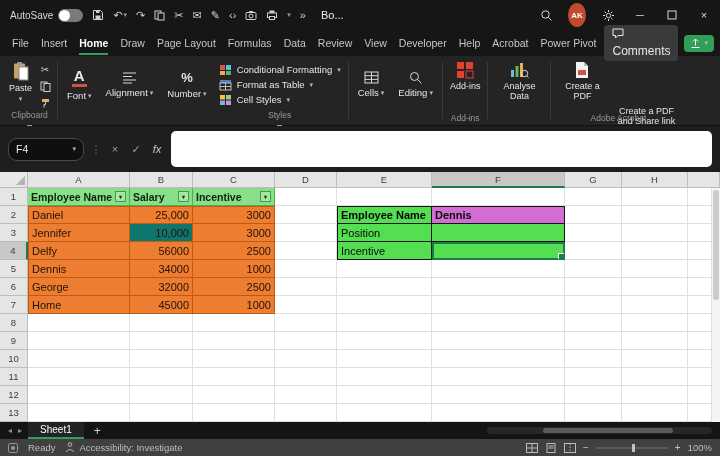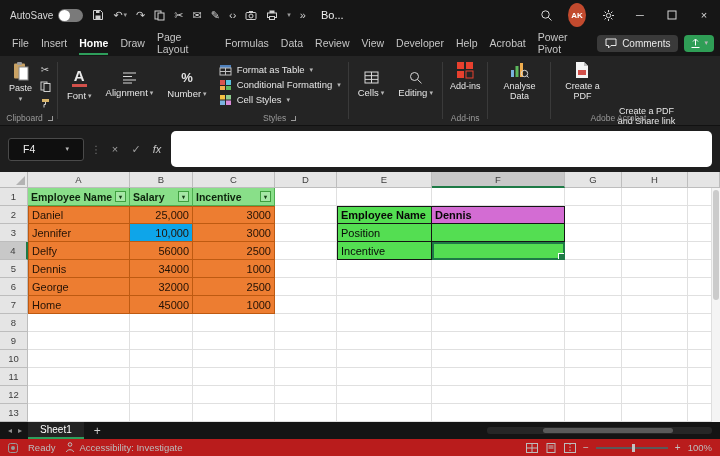--- a/index.html
+++ b/index.html
@@ -18,46 +18,46 @@
   .tbbtn{width:32px;height:30px;display:flex;align-items:center;justify-content:center;color:#d8d8d8;font-size:11px;}
   .avatar{width:18px;height:24px;border-radius:50%;background:#C24A2E;color:#fff;font-size:8px;font-weight:bold;display:flex;align-items:center;justify-content:center;margin:0 6px;}
 
   
   .tabrow{height:26px;display:flex;align-items:center;background:#161616;padding:0 6px;}
   .rtabs{display:flex;align-items:center;height:100%;}
   .rtab{color:#c6c6c6;font-size:10.5px;padding:0 6px;height:100%;display:flex;align-items:center;position:relative;}
   .rtab.active{color:#fff;font-weight:bold;}
   .rtab.active::after{content:"";position:absolute;left:6px;right:6px;bottom:1px;height:2px;background:#2E9E5B;}
   .tab-right{margin-left:auto;display:flex;align-items:center;gap:6px;}
-  .comments-chip{display:flex;gap:5px;background:#3a3a3a;border-radius:4px;padding:3px 8px;color:#e8e8e8;font-size:10px;}
+  .comments-chip{display:flex;gap:5px;background:#3a3a3a;border-radius:4px;padding:3px 8px;color:#e8e8e8;font-size:12px;flex-direction:column;}
   .share-chip{display:flex;align-items:center;gap:3px;background:#2F9E56;border-radius:4px;padding:3px 6px;color:#fff;}
 
   
   .ribbon{height:70px;background:#242424;display:flex;align-items:stretch;padding:2px 2px 0 4px;border-bottom:1px solid #111;}
   .rgroup{display:flex;flex-direction:column;padding:0 2px;}
   .rg-content{height:53px;display:flex;align-items:flex-start;gap:2px;}
   .rg-content.center{align-items:center;}
   .rg-content.col{flex-direction:column;justify-content:center;gap:1px;}
-  .rg-label{height:14px;display:flex;align-items:center;justify-content:center;gap:5px;color:#9b9b9b;font-size:8.5px;}
+  .rg-label{height:14px;display:flex;align-items:center;justify-content:center;gap:5px;color:#9b9b9b;font-size:8.5px;flex-direction:column;}
   .launcher{width:5px;height:5px;border-right:1px solid #9b9b9b;border-bottom:1px solid #9b9b9b;}
   .rsep{width:1px;background:#3a3a3a;margin:4px 2px 6px 2px;}
   .bigbtn{display:flex;flex-direction:column;align-items:center;gap:2px;color:#e6e6e6;font-size:9px;line-height:1.15;text-align:center;padding:3px 3px;height:100%;justify-content:flex-start;}
   .bigbtn .lbl{max-width:48px;}
   .vbtn{display:flex;flex-direction:column;align-items:center;justify-content:center;gap:3px;color:#e6e6e6;font-size:9.5px;height:100%;padding:0 5px;}
   .vlabel{display:flex;align-items:center;gap:2px;}
   .caret{font-size:7px;color:#b5b5b5;}
   .smallcol{display:flex;flex-direction:column;gap:3px;padding-top:4px;}
   .sicon{color:#d0d0d0;font-size:10px;display:flex;align-items:center;justify-content:center;width:16px;height:14px;}
   .stylebtn{display:flex;align-items:center;gap:5px;color:#e6e6e6;font-size:9.5px;padding:1px 3px;white-space:nowrap;}
   .fonticon{font-size:15px;font-weight:bold;color:#eaeaea;border-bottom:3px solid #D2504A;line-height:1.1;padding:0 2px;}
   .pcticon{font-size:13px;color:#e2e2e2;font-weight:bold;}
 
   
   .formulabar{height:46px;background:#1e1e1e;display:flex;align-items:center;gap:7px;padding:0 8px;}
-  .namebox{width:76px;height:23px;background:#0f0f0f;border:1px solid #4a4a4a;border-radius:3px;color:#ececec;font-size:10.5px;display:flex;align-items:center;justify-content:space-between;padding:0 14px;}
+  .namebox{width:76px;height:23px;background:#0f0f0f;border:1px solid #4a4a4a;border-radius:9px;color:#ececec;font-size:10.5px;display:flex;align-items:center;justify-content:space-between;padding:0 7px;}
   .fdots{color:#777;font-size:10px;}
   .fbtn{color:#9f9f9f;font-size:11px;width:14px;text-align:center;}
   .fbtn.check{color:#9f9f9f;}
   .fbtn.fx i{font-style:italic;color:#c9c9c9;font-size:11px;}
   .finput{flex:1;height:36px;background:#ffffff;border-radius:5px;font-size:11px;color:#111;display:flex;align-items:center;padding:0 8px;}
 
   
   .sheetwrap{position:relative;width:720px;height:250px;background:#fff;overflow:hidden;}
   #grid{display:grid;width:100%;height:100%;}
   .corner{background:#E8E8E8;border-right:1px solid #b9b9b9;border-bottom:1px solid #b9b9b9;display:flex;}
@@ -83,21 +83,21 @@
 
   
   .sheetbar{height:17px;background:#141414;display:flex;align-items:center;gap:6px;padding:0 8px;color:#b5b5b5;font-size:10px;}
   .snav{font-size:8px;color:#8f8f8f;}
   .stab{height:100%;display:flex;align-items:center;padding:0 12px;color:#fff;font-size:10px;background:#232323;border-bottom:2px solid #2E9E5B;}
   .addsheet{font-size:12px;color:#cfcfcf;padding:0 4px;}
   .hscroll{margin-left:auto;width:225px;height:7px;background:#262626;border-radius:3px;display:flex;align-items:center;}
   .hthumb{width:130px;height:5px;margin-left:56px;background:#5a5a5a;border-radius:3px;}
 
   
-  .statusbar{height:17px;background:#b91c1c;display:flex;align-items:center;gap:10px;padding:0 8px;color:#bdbdbd;font-size:9.5px;}
+  .statusbar{height:17px;background:#404040;display:flex;align-items:center;gap:10px;padding:0 8px;color:#bdbdbd;font-size:9.5px;}
   .acc{display:flex;align-items:center;gap:4px;}
   .sb-right{margin-left:auto;display:flex;align-items:center;gap:7px;}
   .zoomslider{width:72px;height:2px;background:#5a5a5a;position:relative;}
   .zthumb{position:absolute;left:50%;top:-3px;width:3px;height:8px;background:#c4c4c4;}
   .zbtn{font-size:10px;color:#c4c4c4;}
 </style>
 </head>
 <body>
 
 <div class="titlebar">
@@ -306,36 +306,36 @@
           </span>
       </div>
     </div>
     <div class="rg-label"></div>
   </div>
 
   <div class="rgroup">
     <div class="rg-content col">
       <div class="stylebtn">
         <svg width="13" height="12" viewBox="0 0 13 12">
+            <rect x="1" y="1" width="5" height="5" fill="#d9534f"></rect>
+            <rect x="7" y="1" width="5" height="5" fill="#5bc0de"></rect>
+            <rect x="1" y="7" width="5" height="4" fill="#f0ad4e"></rect>
+            <rect x="7" y="7" width="5" height="4" fill="#5cb85c"></rect>
+          </svg>
+        <span>Conditional Formatting</span>
+        <span class="caret">▾</span>
+      </div>
+      <div class="stylebtn">
+        <svg width="13" height="12" viewBox="0 0 13 12">
             <rect x="1" y="1" width="11" height="3" fill="#4f81bd"></rect>
             <rect x="1" y="4" width="11" height="7" fill="none" stroke="#bfbfbf"></rect>
             <line x1="1" y1="7.5" x2="12" y2="7.5" stroke="#bfbfbf"></line>
             <line x1="6.5" y1="4" x2="6.5" y2="11" stroke="#bfbfbf"></line>
           </svg>
         <span>Format as Table</span>
-        <span class="caret">▾</span>
-      </div>
-      <div class="stylebtn">
-        <svg width="13" height="12" viewBox="0 0 13 12">
-            <rect x="1" y="1" width="5" height="5" fill="#d9534f"></rect>
-            <rect x="7" y="1" width="5" height="5" fill="#5bc0de"></rect>
-            <rect x="1" y="7" width="5" height="4" fill="#f0ad4e"></rect>
-            <rect x="7" y="7" width="5" height="4" fill="#5cb85c"></rect>
-          </svg>
-        <span>Conditional Formatting</span>
         <span class="caret">▾</span>
       </div>
       <div class="stylebtn">
         <svg width="13" height="12" viewBox="0 0 13 12">
             <rect x="1" y="1" width="5" height="4.5" fill="#f6c343"></rect>
             <rect x="7" y="1" width="5" height="4.5" fill="#8fce8f"></rect>
             <rect x="1" y="6.5" width="5" height="4.5" fill="#7ab3e0"></rect>
             <rect x="7" y="6.5" width="5" height="4.5" fill="#d98cd9"></rect>
           </svg>
         <span>Cell Styles</span>
@@ -501,21 +501,21 @@
       <div class="cell orange num etop" id="cell-B2" style="background: rgb(237, 125, 49);">25,000</div>
       <div class="cell orange num etop" id="cell-C2" style="background: rgb(237, 125, 49);">3000</div>
       <div class="cell" id="cell-D2"></div>
       <div class="cell lk ltop bold lleft" id="cell-E2" style="background: rgb(84, 222, 82);">Employee Name</div>
       <div class="cell lk ltop bold" id="cell-F2" style="background: rgb(211, 108, 211);">Dennis</div>
       <div class="cell" id="cell-G2"></div>
       <div class="cell" id="cell-H2"></div>
       <div class="cell"></div>
       <div class="rowhead">3</div>
       <div class="cell orange eleft" id="cell-A3" style="background: rgb(237, 125, 49);">Jennifer</div>
-      <div class="cell orange num" id="cell-B3" style="background: #0ea5e9;">10,000</div>
+      <div class="cell orange num" id="cell-B3" style="background: #0f766e;">10,000</div>
       <div class="cell orange num" id="cell-C3" style="background: rgb(237, 125, 49);">3000</div>
       <div class="cell" id="cell-D3"></div>
       <div class="cell lk lleft" id="cell-E3" style="background: rgb(84, 222, 82);">Position</div>
       <div class="cell lk" id="cell-F3" style="background: rgb(84, 222, 82);"></div>
       <div class="cell" id="cell-G3"></div>
       <div class="cell" id="cell-H3"></div>
       <div class="cell"></div>
       <div class="rowhead hl">4</div>
       <div class="cell orange eleft" id="cell-A4" style="background: rgb(237, 125, 49);">Delfy</div>
       <div class="cell orange num" id="cell-B4" style="background: rgb(237, 125, 49);">56000</div>

